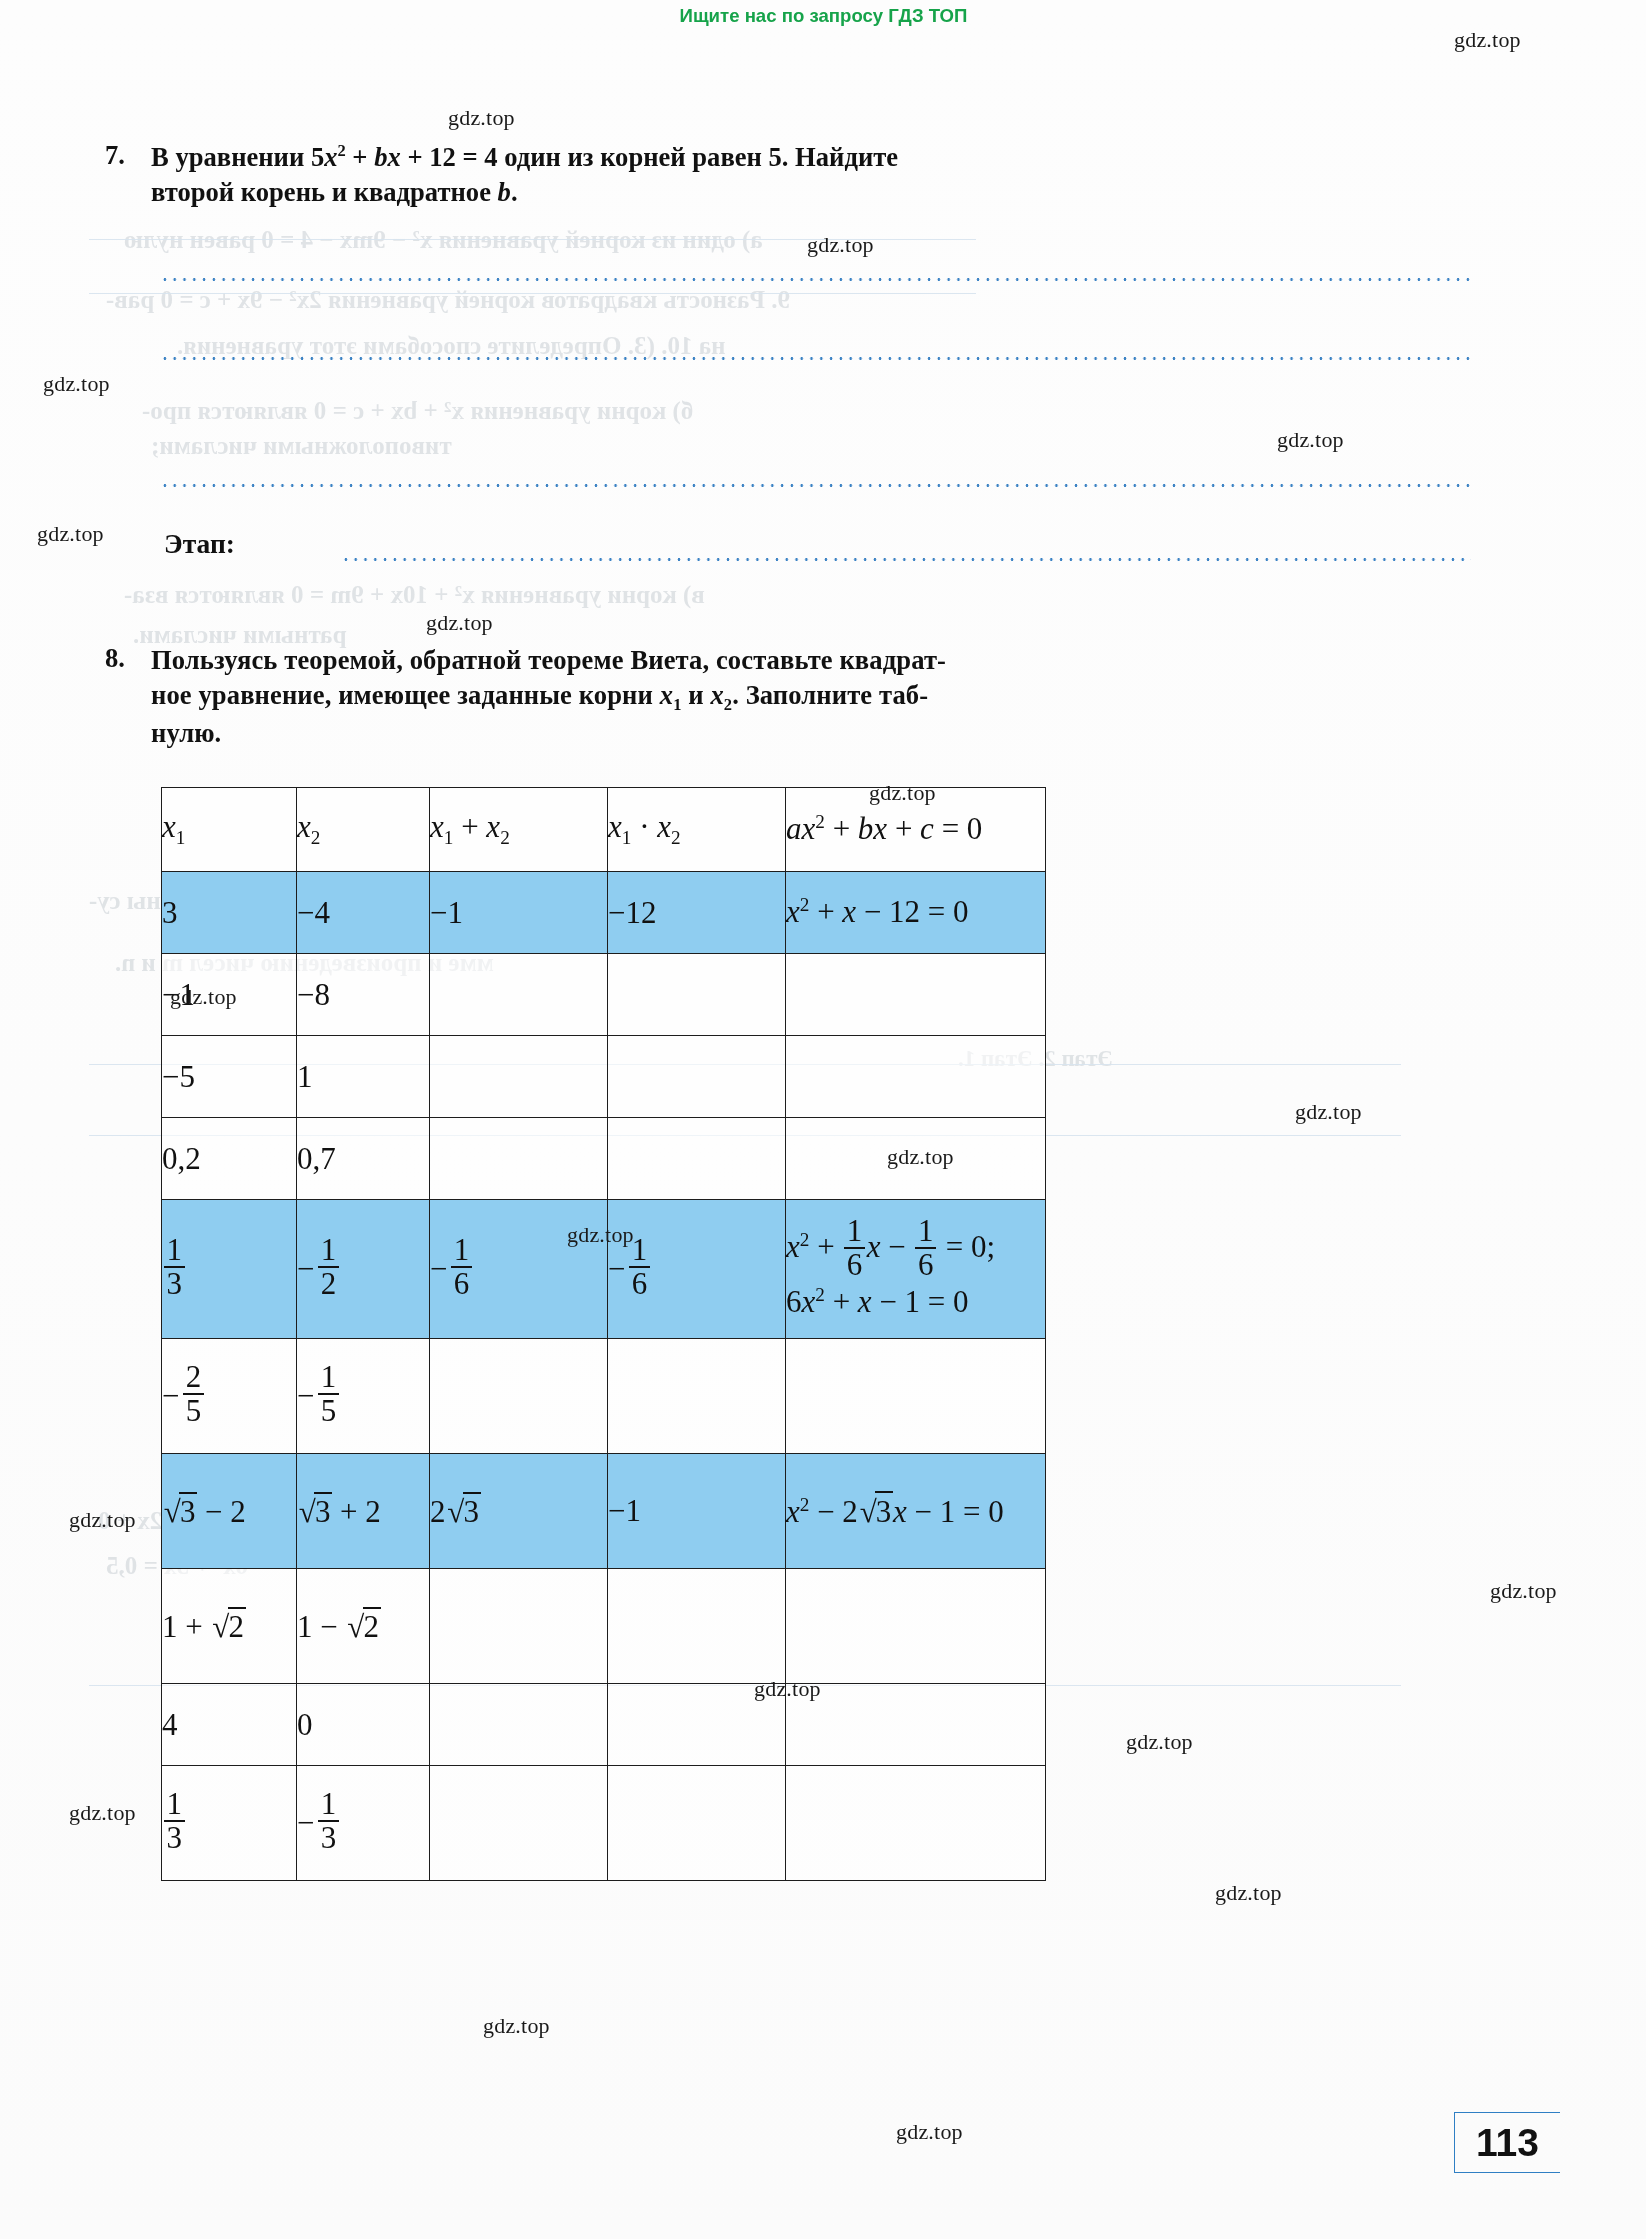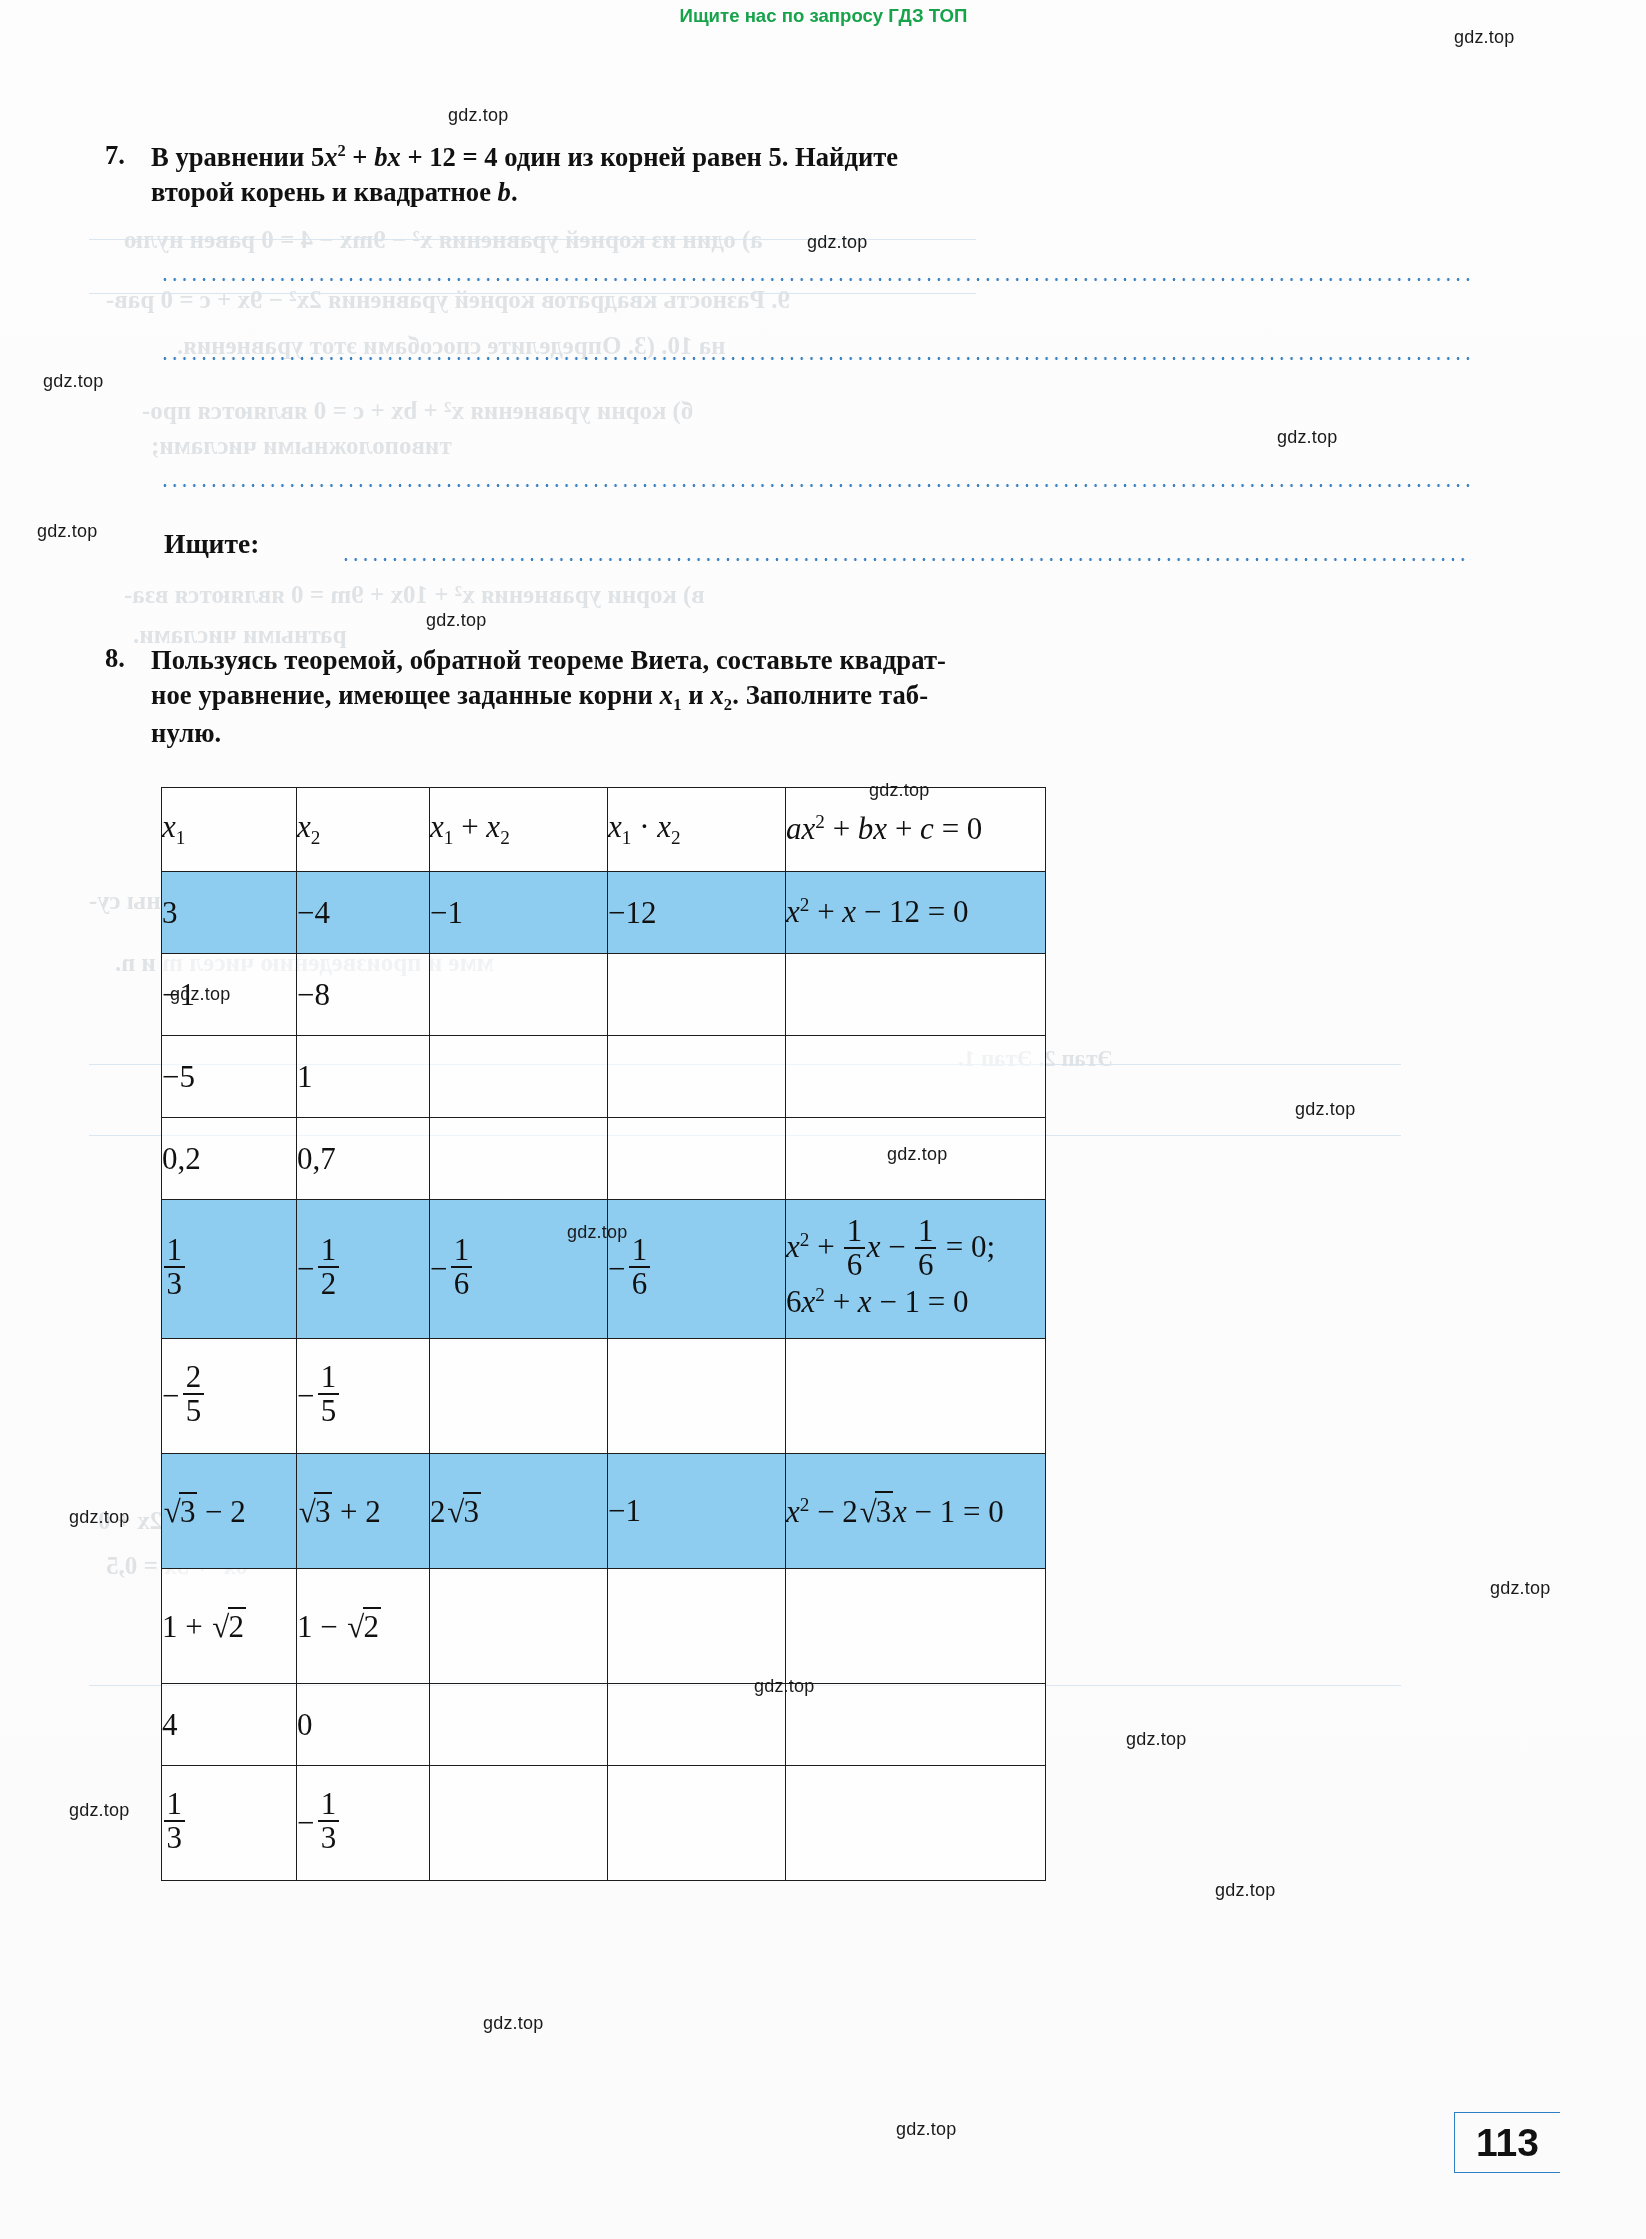--- a/index.html
+++ b/index.html
@@ -22,22 +22,22 @@
     opacity:.55;
     font-family:"Liberation Serif", serif;
     white-space:nowrap;
     pointer-events:none;
     transform:scaleX(-1);
     font-weight:bold;
   }
   .wm{
     position:absolute;
     color:#1a1a1a;
-    font-family:Liberation Sans, sans-serif;
-    font-size:18px;
+    font-family:Liberation Serif, serif;
+    font-size:22px;
     letter-spacing:0.2px;
     pointer-events:none;
     white-space:nowrap;
   }
   .top-banner{
     position:absolute;top:5.3px;left:0;width:100%;
     text-align:center;
     color:#16a34a;
     font-family:"Liberation Sans", sans-serif;
     font-size:18.6px;
@@ -213,21 +213,21 @@
     <div class="body">
       <span>В уравнении </span><span><span>5</span><span class="mi">x</span><sup class="pw">2</sup><span> + </span><span class="mi">b</span><span class="mi">x</span><span> + </span><span>12 = 4</span></span><span> один из корней равен 5. Найдите</span><br>
       <span>второй корень и квадратное </span><span class="mi">b</span><span>.</span>
     </div>
   </div>
 
   <div class="dots" style="left:160px;top:277px;width:1312px;"></div>
   <div class="dots" style="left:160px;top:356px;width:1312px;"></div>
   <div class="dots" style="left:160px;top:483px;width:1312px;"></div>
 
-  <div class="answer-label" style="left:164px;top:528px;">Ищите:</div>
+  <div class="answer-label" style="left:164px;top:528px;">Этап:</div>
   <div class="dots" style="left:341px;top:557px;width:1130px;"></div>
 
   <div class="task task8" style="left:105px;top:643px;">
     <div class="num">8.</div>
     <div class="body">
       <span>Пользуясь теоремой, обратной теореме Виета, составьте квадрат-</span><br>
       <span>ное уравнение, имеющее заданные корни </span><span class="mi">x</span><sub class="sb">1</sub><span> и </span><span class="mi">x</span><sub class="sb">2</sub><span>. Заполните таб-</span><br>
       <span>нулю.</span>
     </div>
   </div>

